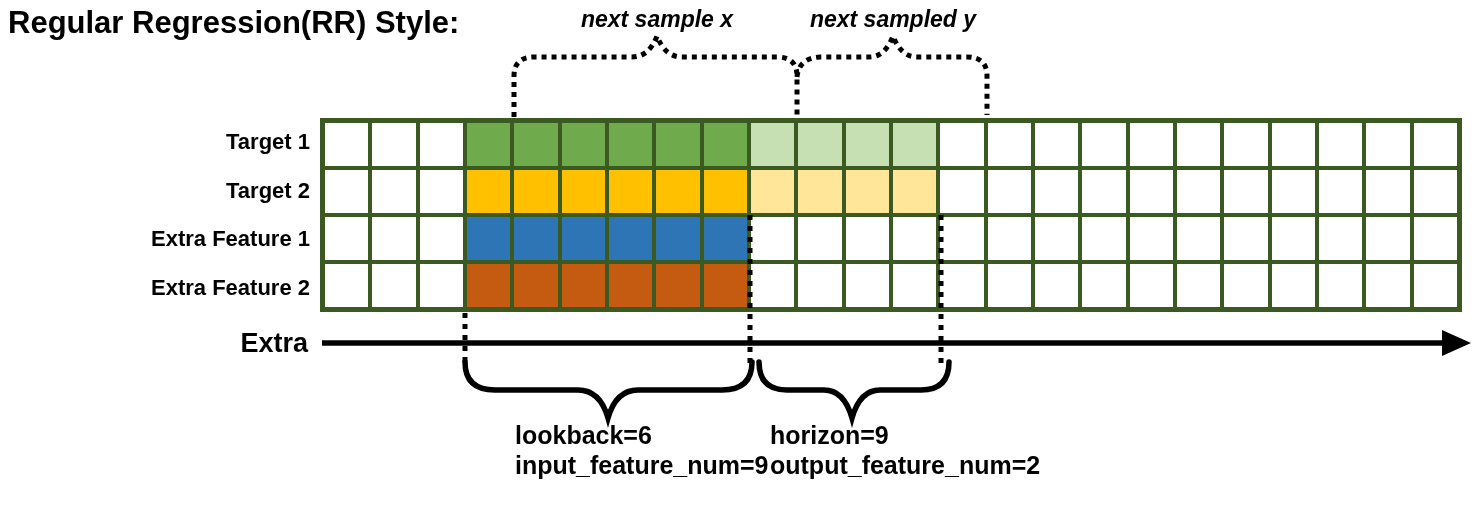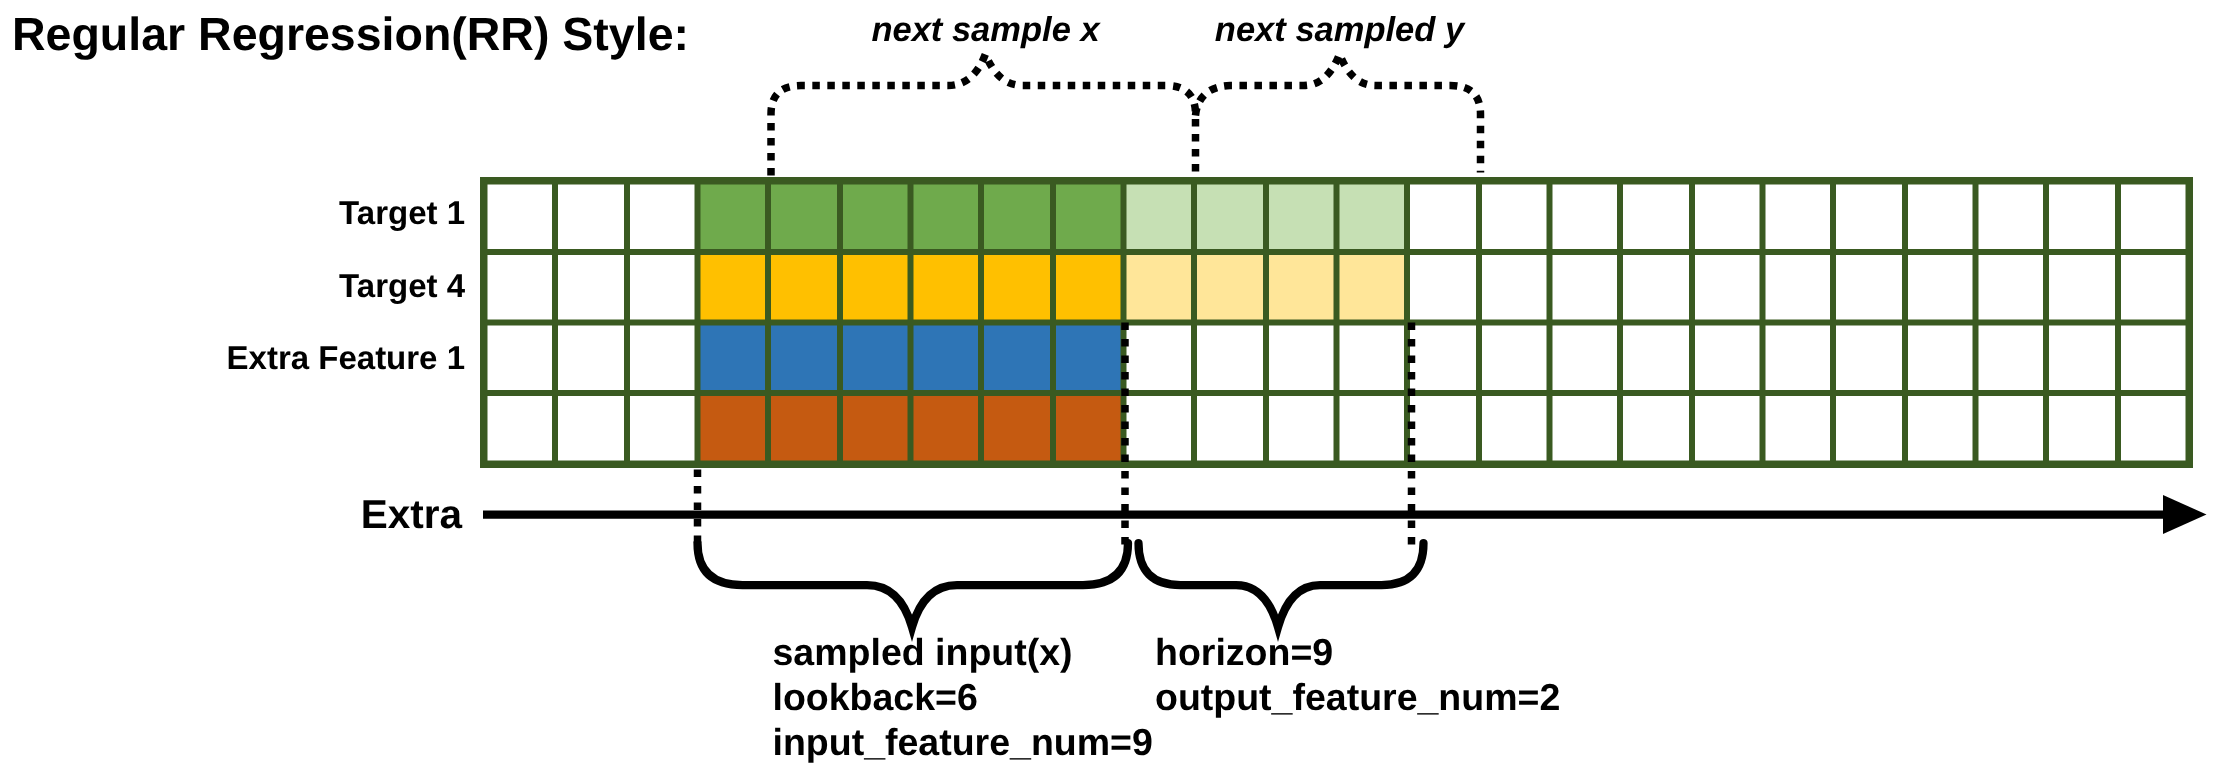--- a/index.html
+++ b/index.html
@@ -42,22 +42,23 @@
 </style>
 </head>
 <body>
 
 <div class="canvas">
 
   <div class="title">Regular Regression(RR) Style:</div>
 
   <div class="row-labels">
     <div class="row-label">Target 1</div>
-    <div class="row-label">Target 4</div>
+    <div class="row-label">Target 2</div>
     <div class="row-label">Extra Feature 1</div>
+    <div class="row-label">Extra Feature 2</div>
   </div>
 
   <div class="grid" style="background: rgb(58, 90, 33); grid-template-columns: repeat(24, 1fr); grid-template-rows: repeat(4, 1fr);">
       <div class="cell" style="background: rgb(255, 255, 255);"></div>
       <div class="cell" style="background: rgb(255, 255, 255);"></div>
       <div class="cell" style="background: rgb(255, 255, 255);"></div>
       <div class="cell" style="background: rgb(111, 170, 76);"></div>
       <div class="cell" style="background: rgb(111, 170, 76);"></div>
       <div class="cell" style="background: rgb(111, 170, 76);"></div>
       <div class="cell" style="background: rgb(111, 170, 76);"></div>
@@ -169,21 +170,20 @@
 
     <path d="M759,362 Q759,390 787,390 L824,390 Q844,390 852,418 Q860,390 880,390 L921,390 Q949,390 949,362" fill="none" stroke="#000000" stroke-width="5.5" stroke-linecap="round"></path>
   </svg>
 
   <div class="next-label next-label-x">next sample x</div>
   <div class="next-label next-label-y">next sampled y</div>
 
   <div class="time-label">Extra</div>
 
   <div class="param-block param-input">
-    <div>sampled input(x)</div>
     <div>lookback=6</div>
     <div>input_feature_num=9</div>
   </div>
 
   <div class="param-block param-output">
     <div>horizon=9</div>
     <div>output_feature_num=2</div>
   </div>
 
 </div>

